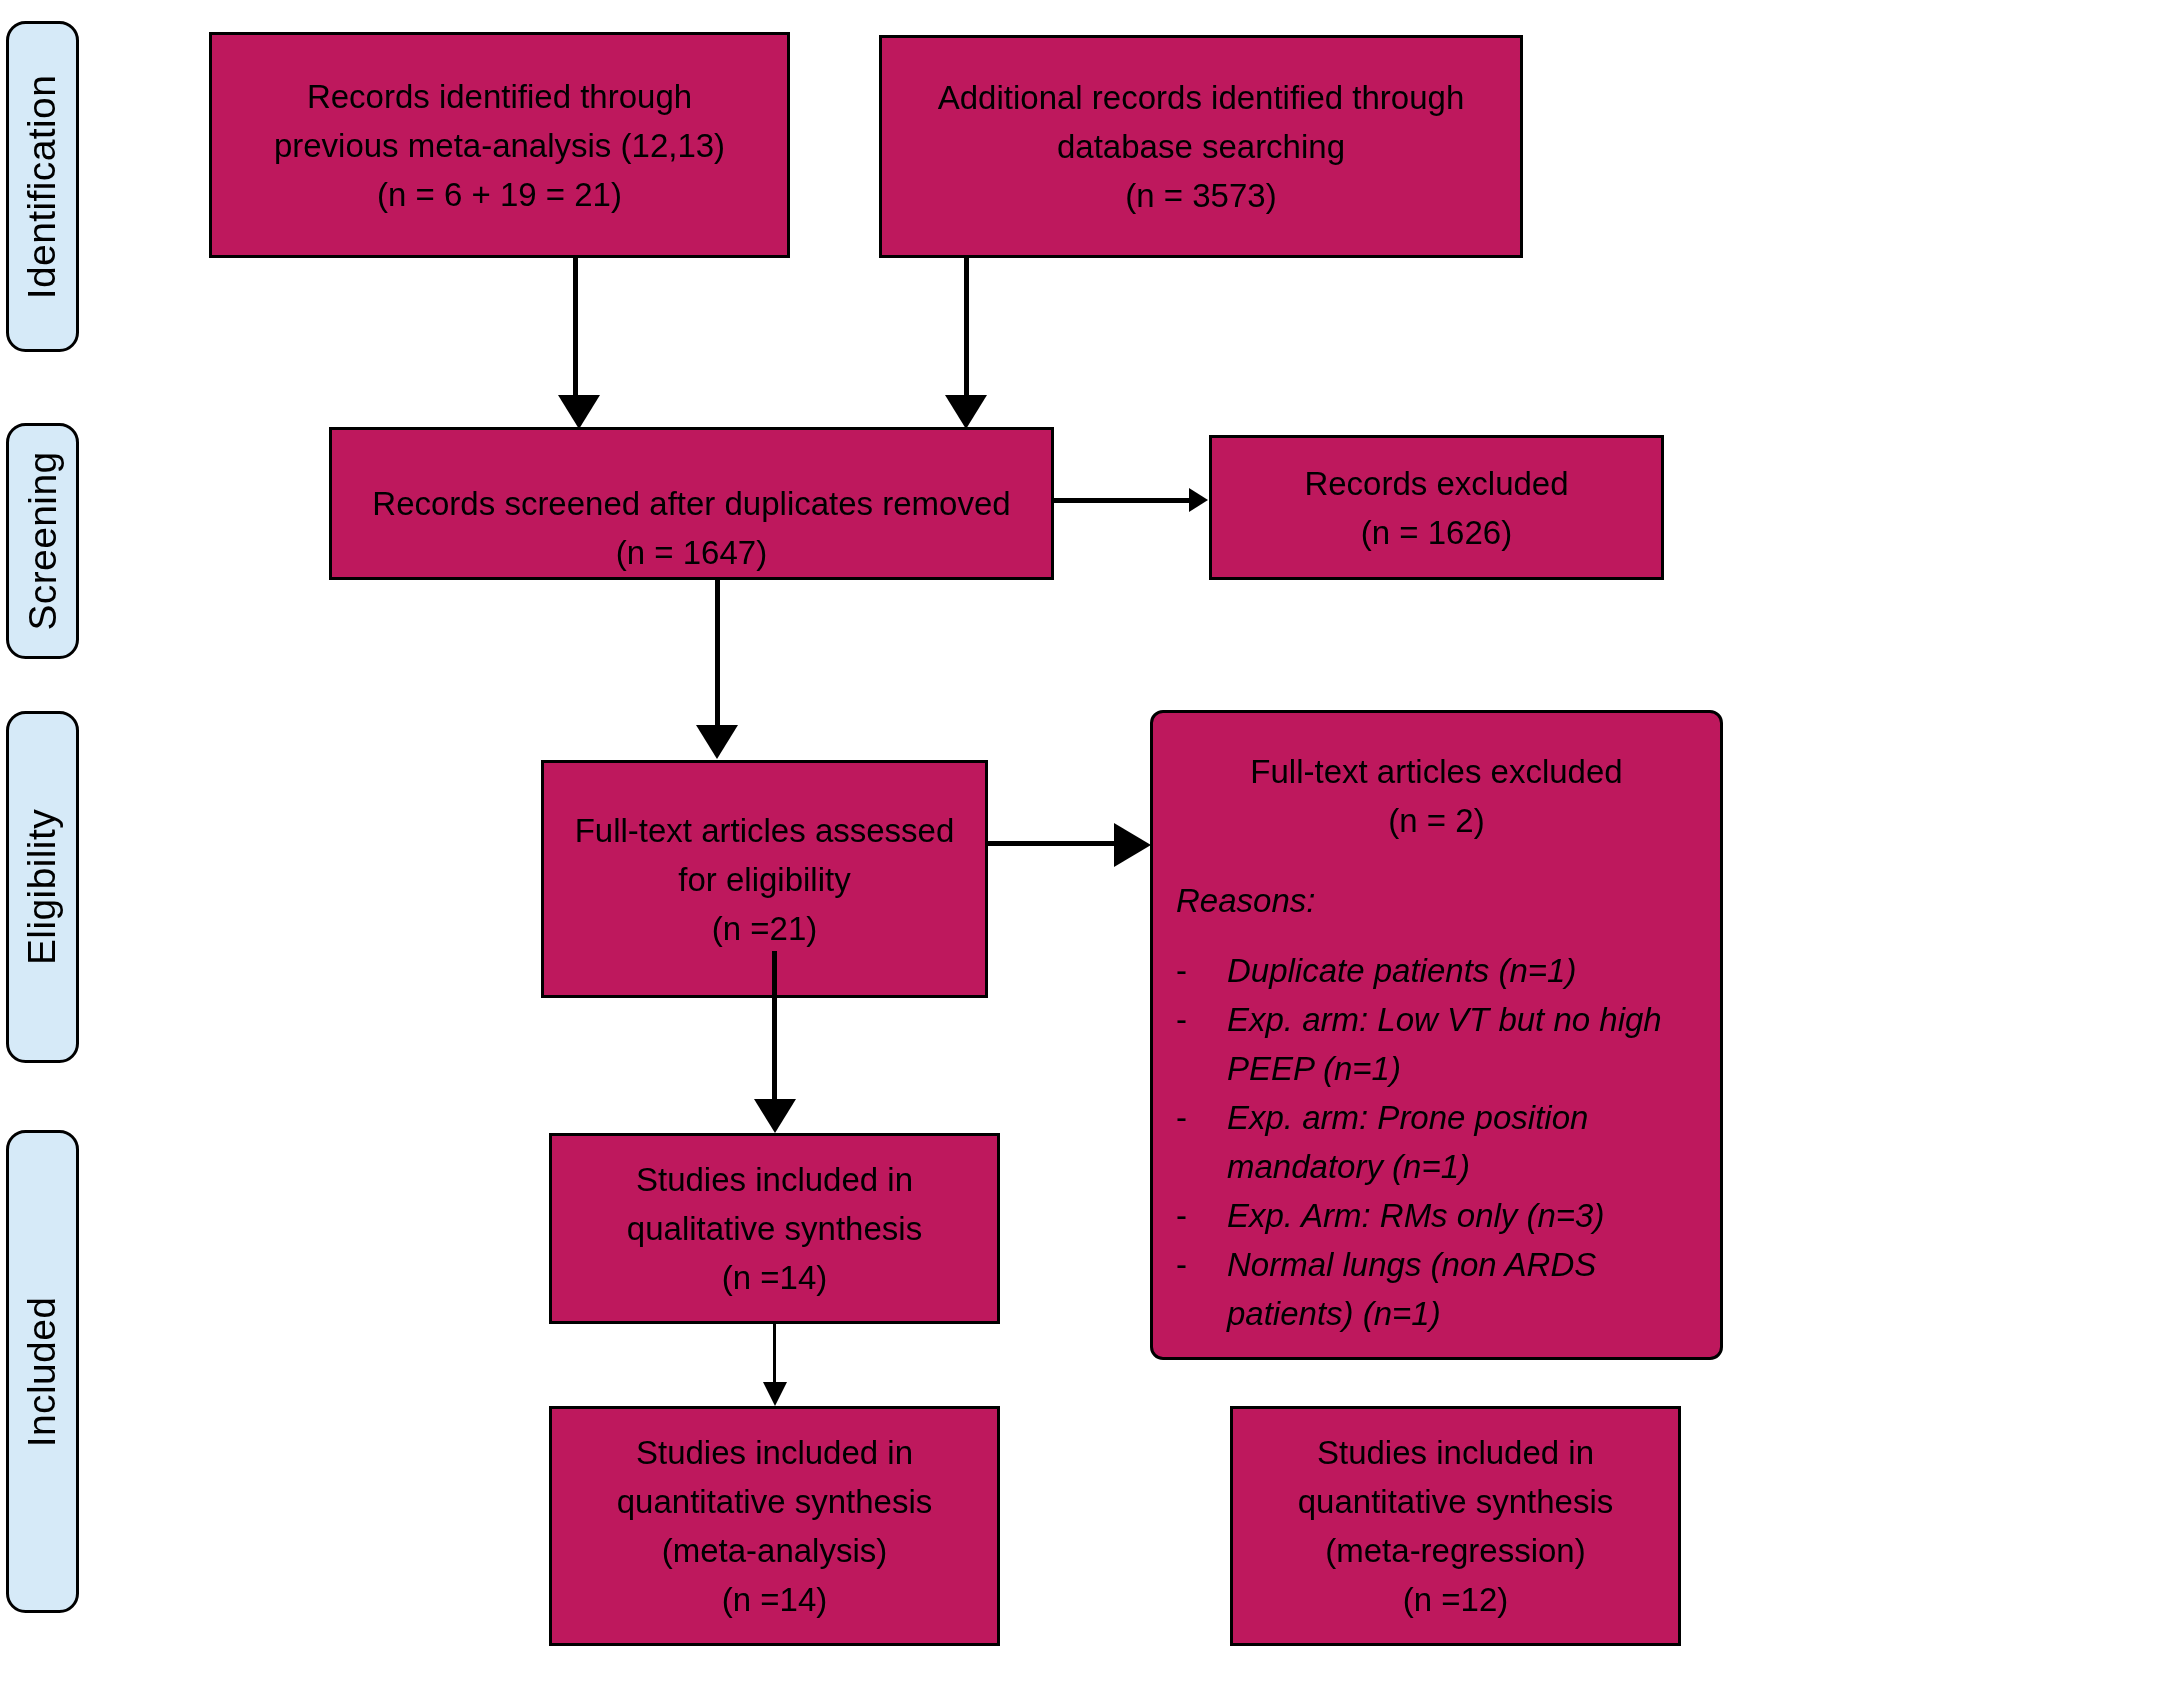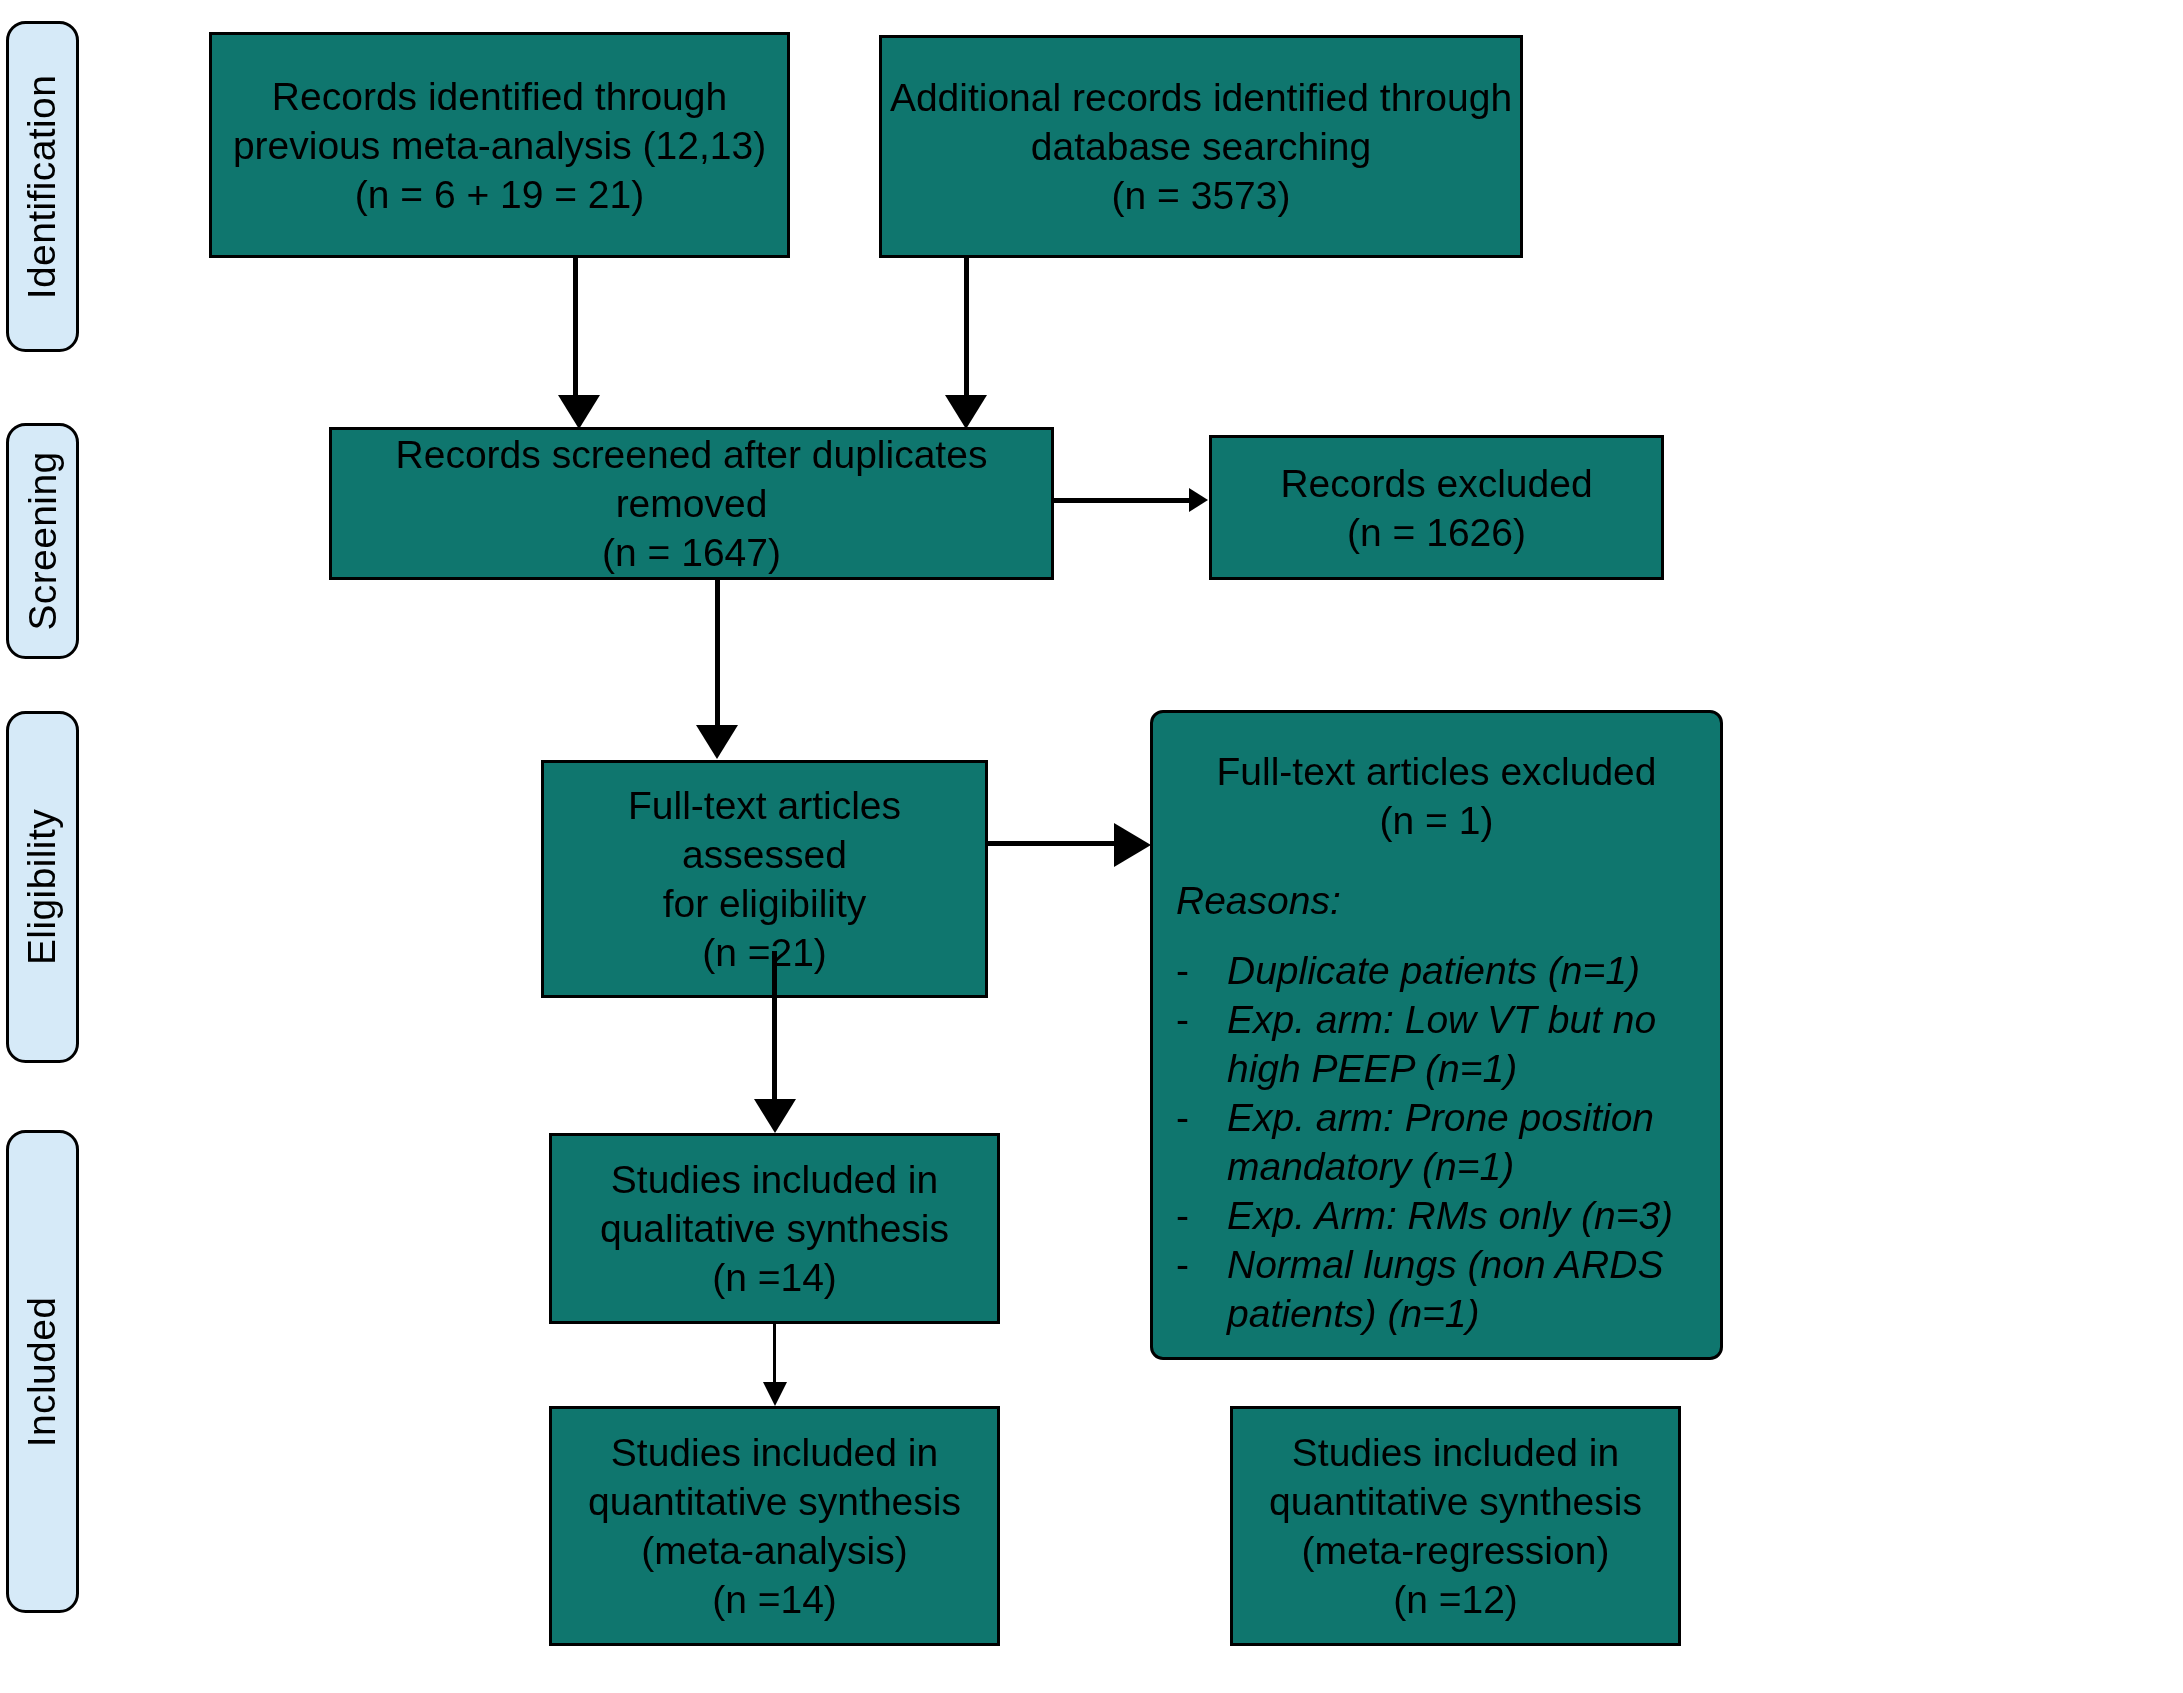--- a/index.html
+++ b/index.html
@@ -13,27 +13,27 @@
     position:relative;
     width:2183px;height:1694px;
     background:var(--background);
     font-family:"Liberation Sans", sans-serif;
     color:var(--text);
   }
   .flowbox{
     position:absolute;
     box-sizing:border-box;
     border:3.7px solid var(--border);
-    background:#0f766e;
+    background:#be185d;
     display:flex;
     flex-direction:column;
     justify-content:center;
     align-items:center;
     text-align:center;
-    font-size:39px;
+    font-size:33px;
     line-height:49px;
   }
   .stage{
     position:absolute;
     left:6px;width:73px;
     box-sizing:border-box;
     background:var(--stage-fill);
     border:3px solid var(--border);
     border-radius:19.5px;
     display:flex;
@@ -114,21 +114,21 @@
   </div>
 
   <div class="flowbox" style="left:541px;top:760px;width:447px;height:238px;">
     <div>Full-text articles assessed</div>
     <div>for eligibility</div>
     <div>(n =21)</div>
   </div>
 
   <div class="flowbox ft-excl" style="left:1150px;top:710px;width:573px;height:650px;border-radius:13px;">
     <div class="center-line">Full-text articles excluded</div>
-    <div class="center-line">(n = 1)</div>
+    <div class="center-line">(n = 2)</div>
     <div class="reasons-head">Reasons:</div>
     <div>
       <div class="reason-item">
         <span class="reason-marker">-</span>
         <span class="reason-text">Duplicate patients (n=1)</span>
       </div>
       <div class="reason-item">
         <span class="reason-marker">-</span>
         <span class="reason-text">Exp. arm: Low VT but no high PEEP (n=1)</span>
       </div>

